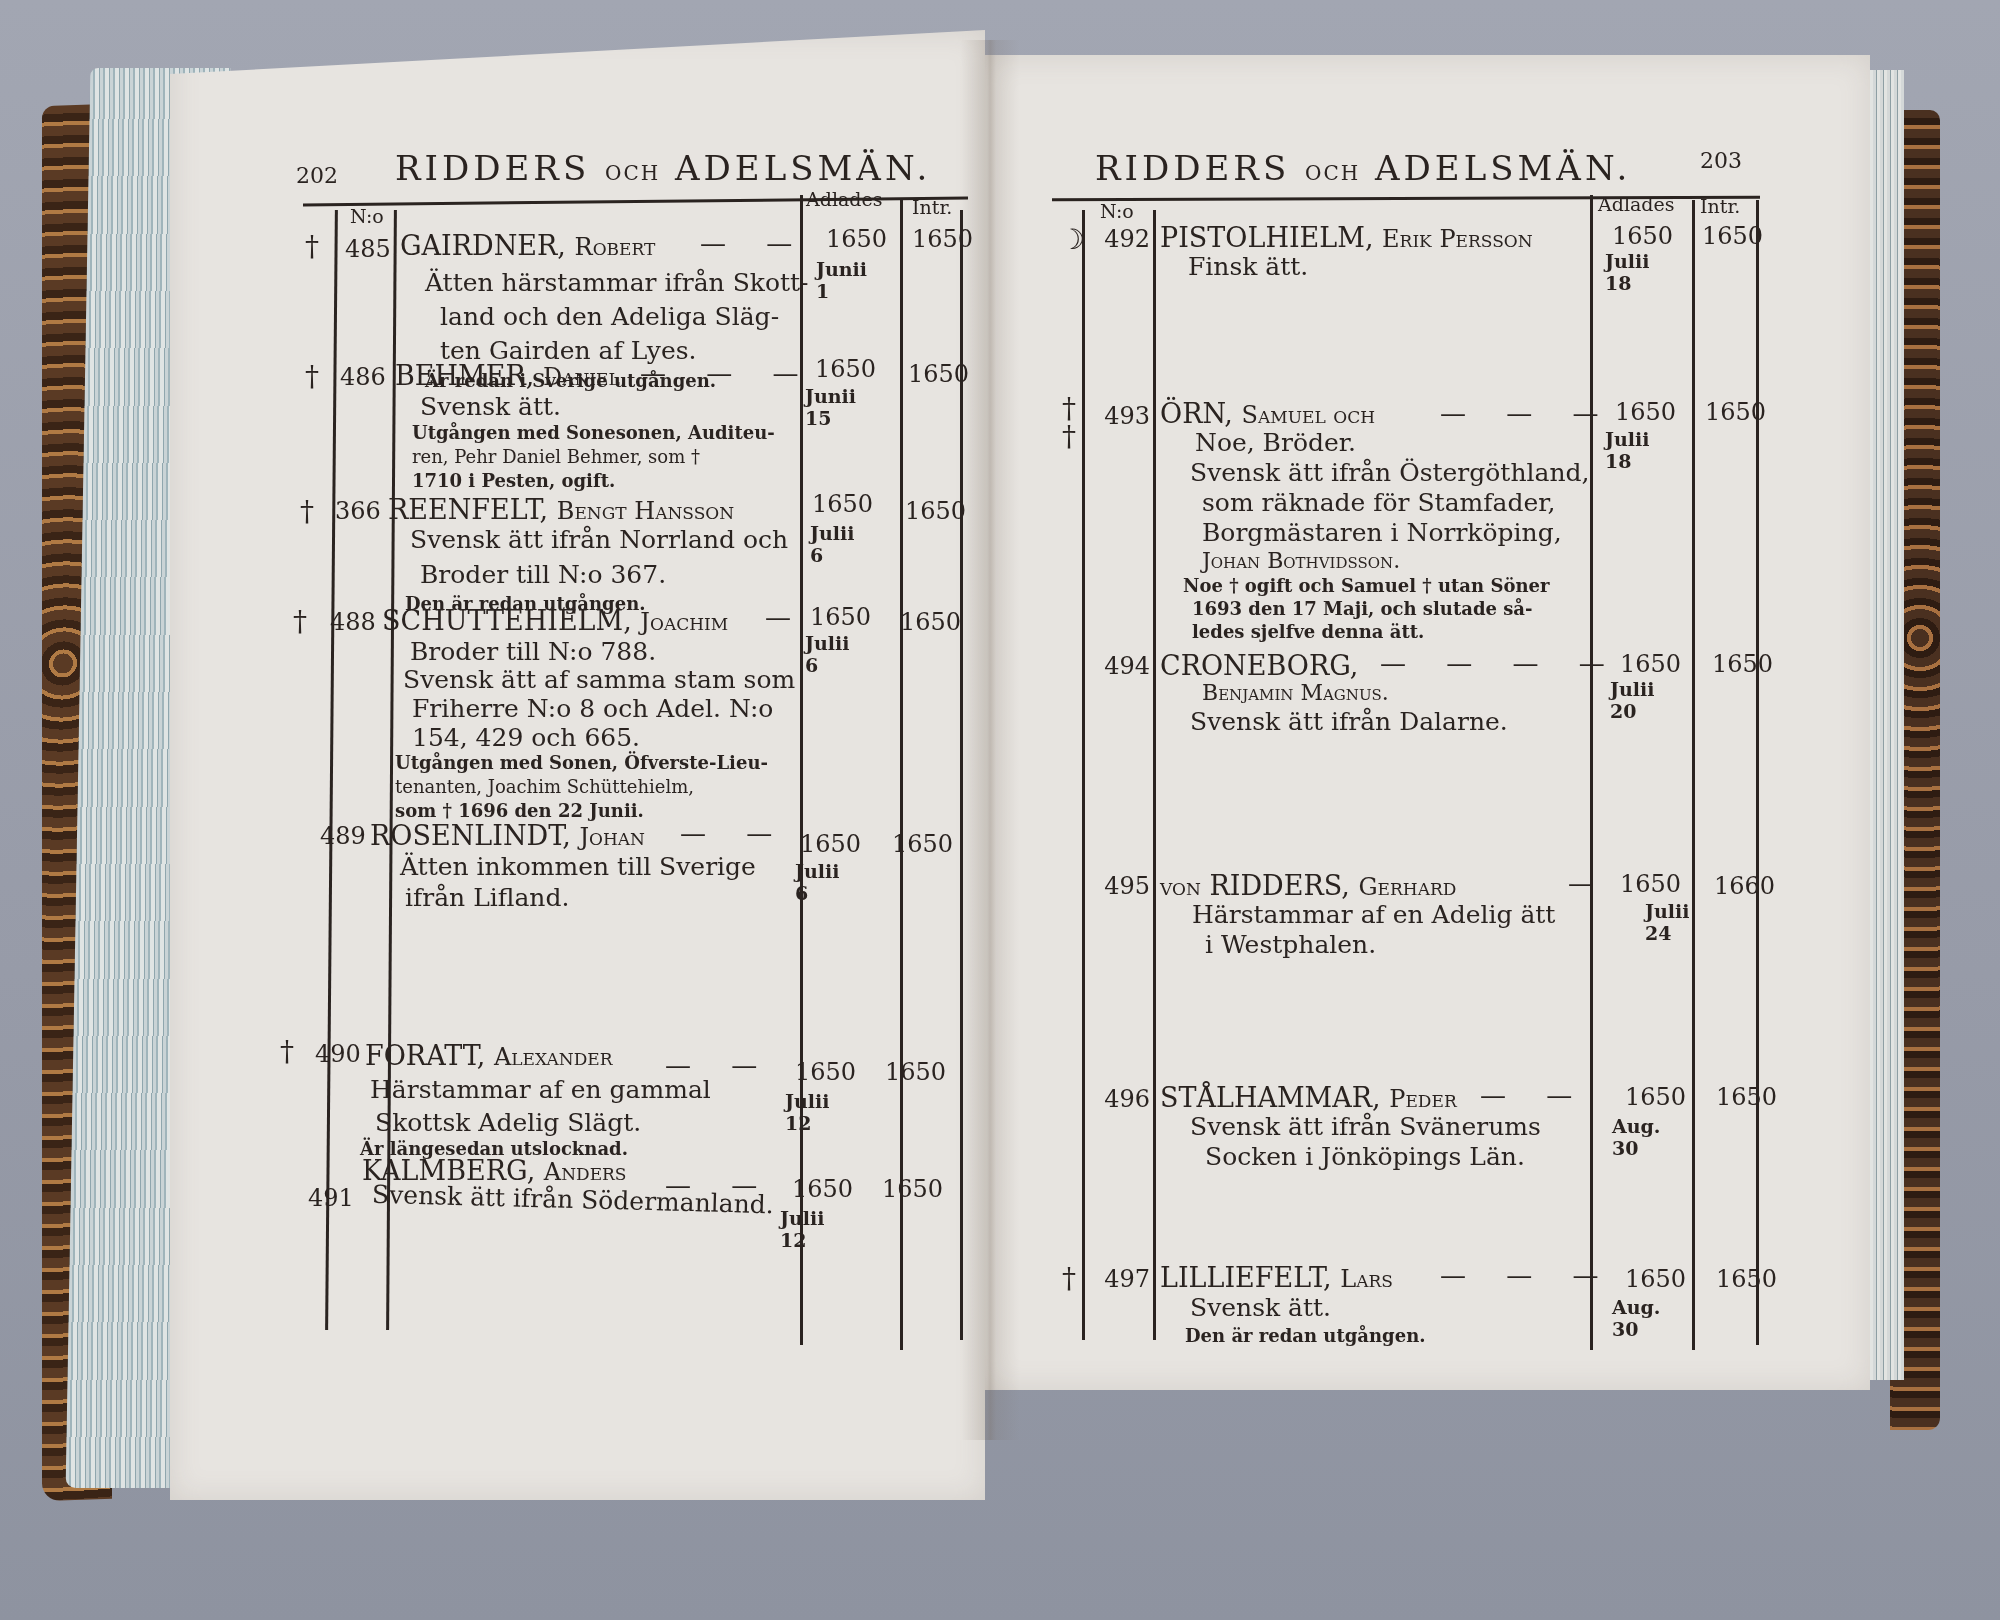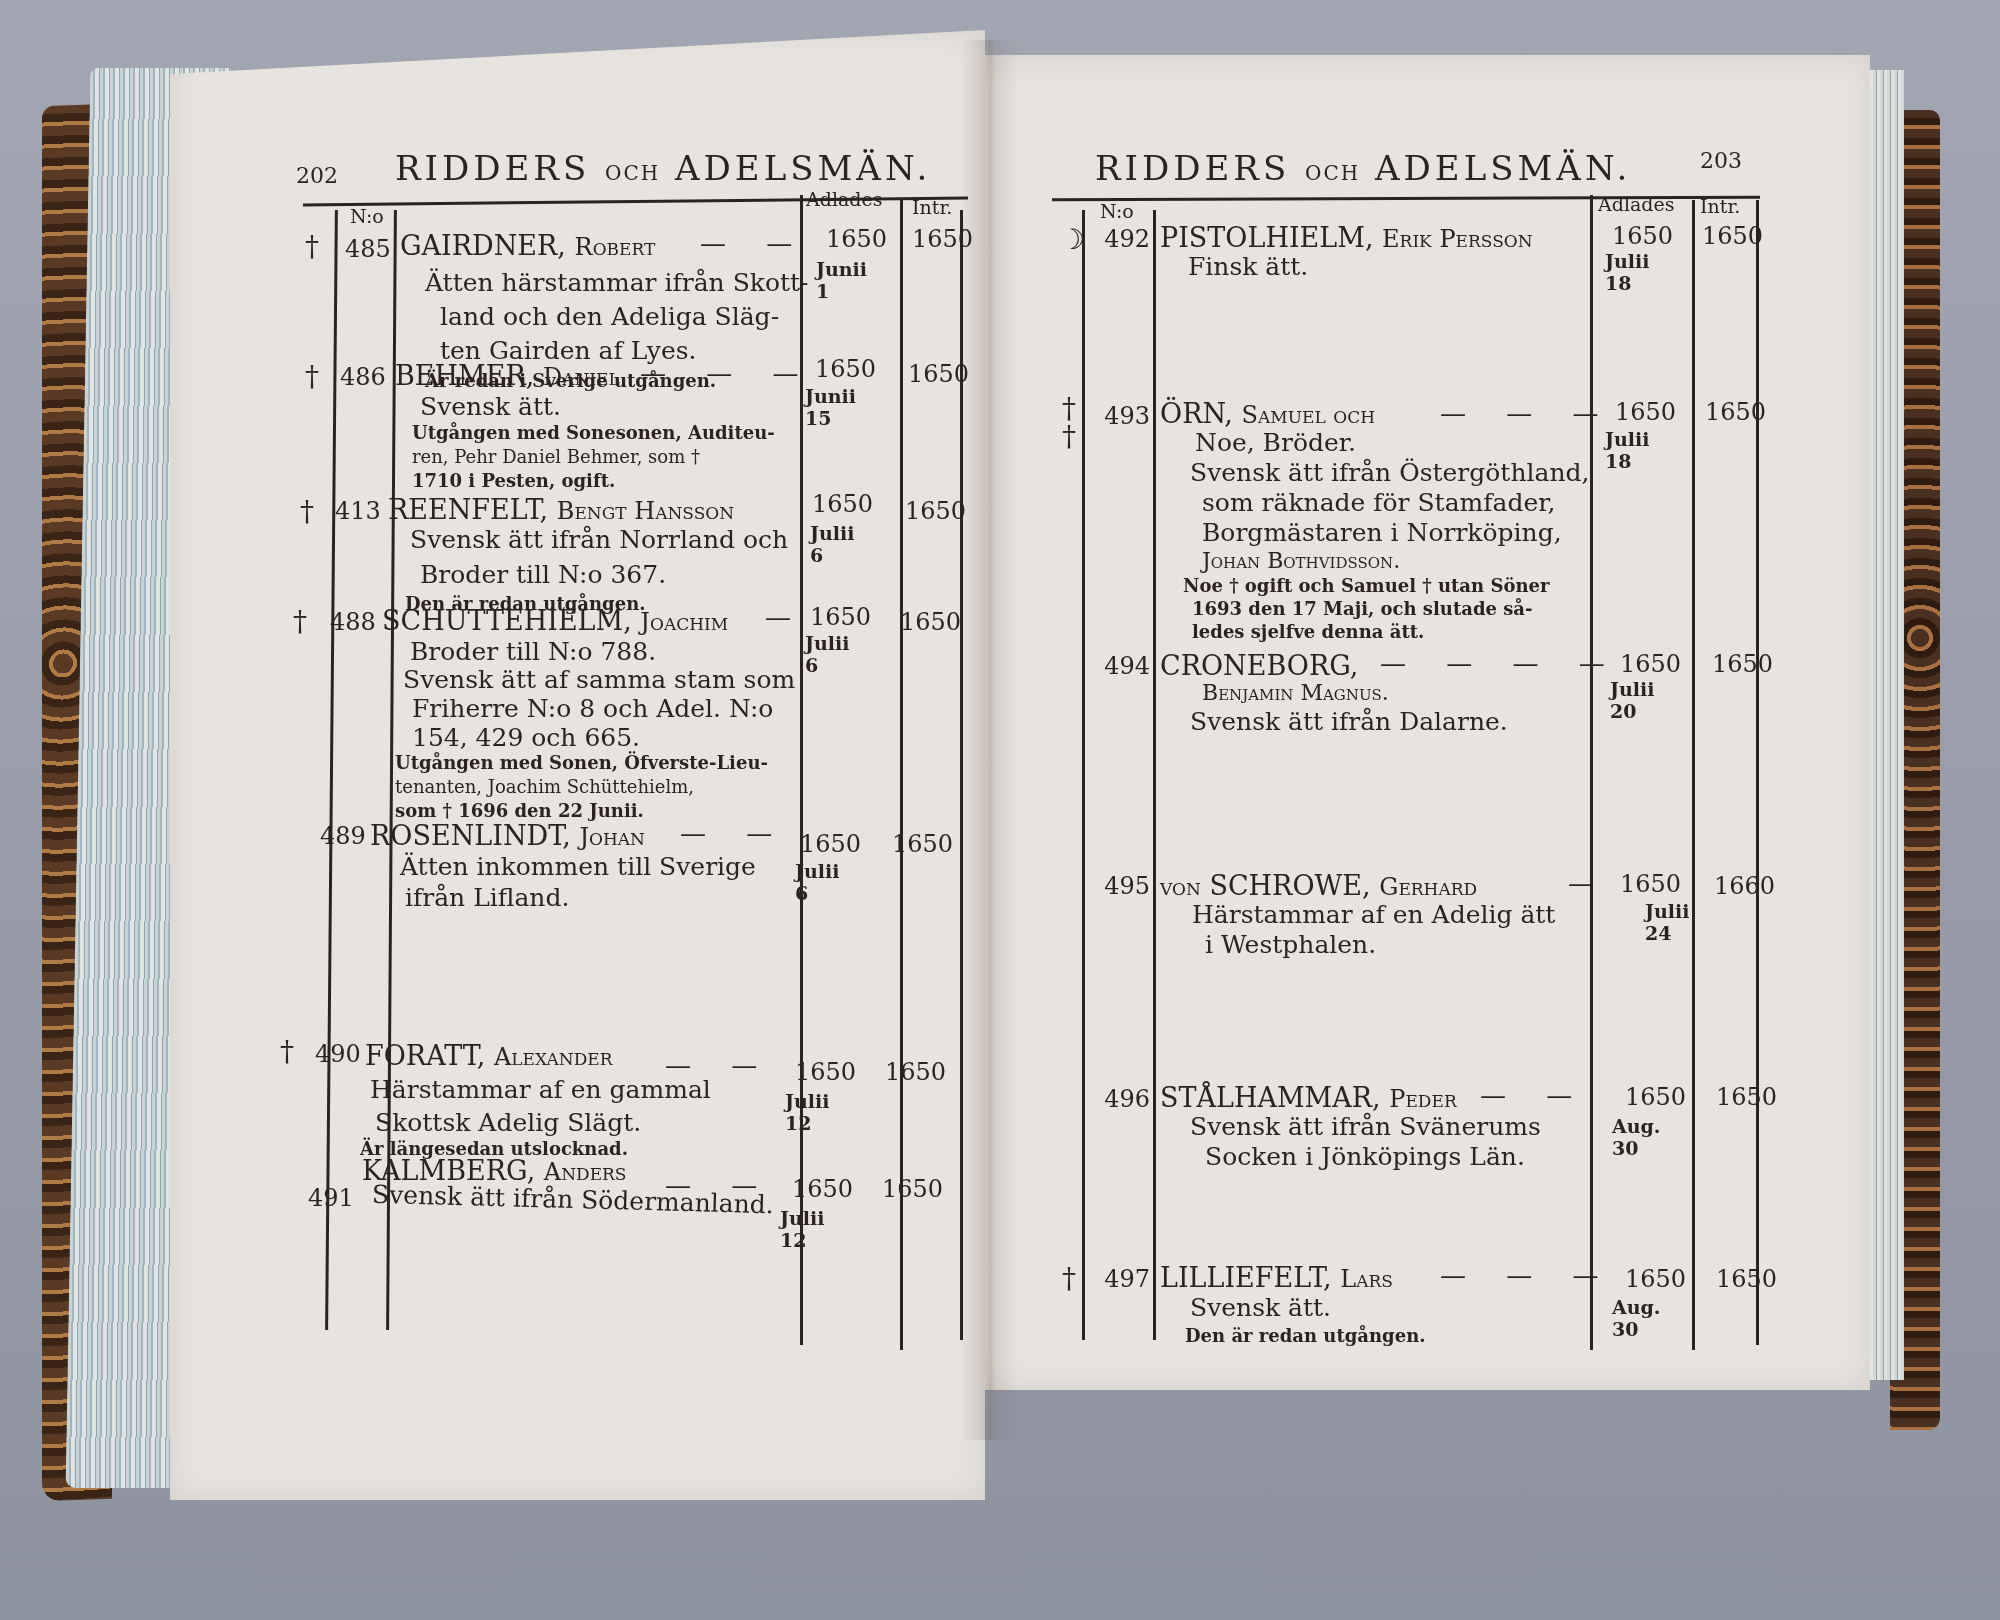--- a/index.html
+++ b/index.html
@@ -92,21 +92,21 @@
   <div class="note" style="left:412px;top:422px">Utgången med Sonesonen, Auditeu-</div>
   <div class="note" style="left:412px;top:446px;font-weight:normal">ren, Pehr Daniel Behmer, som †</div>
   <div class="note" style="left:412px;top:470px">1710 i Pesten, ogift.</div>
   <div class="year" style="left:815px;top:355px">1650</div>
   <div class="date" style="left:805px;top:385px">Junii 15</div>
   <div class="intr" style="left:908px;top:360px">1650</div>
 </div>
 
 <div class="entry">
   <div class="dag" style="left:300px;top:495px">†</div>
-  <div class="num" style="left:335px;top:497px;width:45px">413</div>
+  <div class="num" style="left:335px;top:497px;width:45px">366</div>
   <div class="name" style="left:388px;top:494px"><span>REENFELT,</span> <span class="given">Bengt Hansson</span></div>
   <div class="line" style="left:410px;top:525px">Svensk ätt ifrån Norrland och</div>
   <div class="line" style="left:420px;top:560px">Broder till N:o 367.</div>
   <div class="note" style="left:405px;top:593px">Den är redan utgången.</div>
   <div class="year" style="left:812px;top:490px">1650</div>
   <div class="date" style="left:810px;top:522px">Julii 6</div>
   <div class="intr" style="left:905px;top:497px">1650</div>
 </div>
 
 <div class="entry">
@@ -211,21 +211,21 @@
   <div class="dash" style="left:1380px;top:648px">— — — —</div>
   <div class="line" style="left:1202px;top:680px;font-variant:small-caps;font-size:22px">Benjamin Magnus.</div>
   <div class="line" style="left:1190px;top:707px">Svensk ätt ifrån Dalarne.</div>
   <div class="year" style="left:1620px;top:650px">1650</div>
   <div class="date" style="left:1610px;top:678px">Julii 20</div>
   <div class="intr" style="left:1712px;top:650px">1650</div>
 </div>
 
 <div class="entry">
   <div class="num" style="left:1100px;top:872px;width:50px">495</div>
-  <div class="name" style="left:1160px;top:870px"><span class="given">von</span> <span>SCHROWE,</span> <span class="given">Gerhard</span></div>
+  <div class="name" style="left:1160px;top:870px"><span class="given">von</span> <span>RIDDERS,</span> <span class="given">Gerhard</span></div>
   <div class="dash" style="left:1568px;top:868px">—</div>
   <div class="line" style="left:1192px;top:900px">Härstammar af en Adelig ätt</div>
   <div class="line" style="left:1205px;top:930px">i Westphalen.</div>
   <div class="year" style="left:1620px;top:870px">1650</div>
   <div class="date" style="left:1645px;top:900px">Julii 24</div>
   <div class="intr" style="left:1714px;top:872px">1660</div>
 </div>
 
 <div class="entry">
   <div class="num" style="left:1100px;top:1085px;width:50px">496</div>

